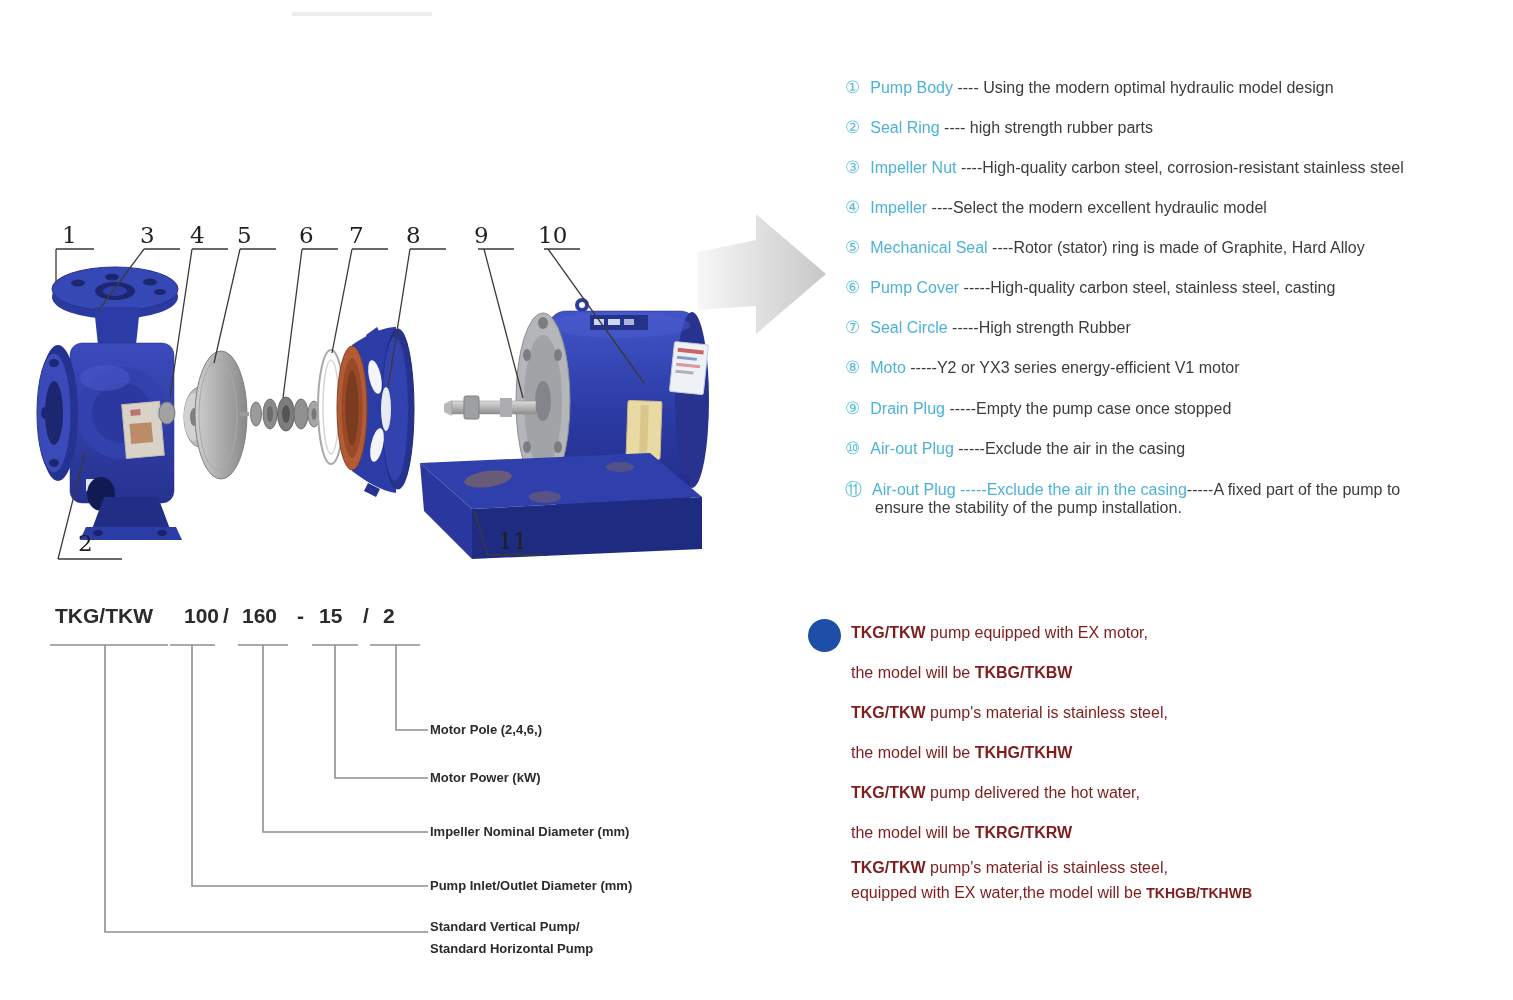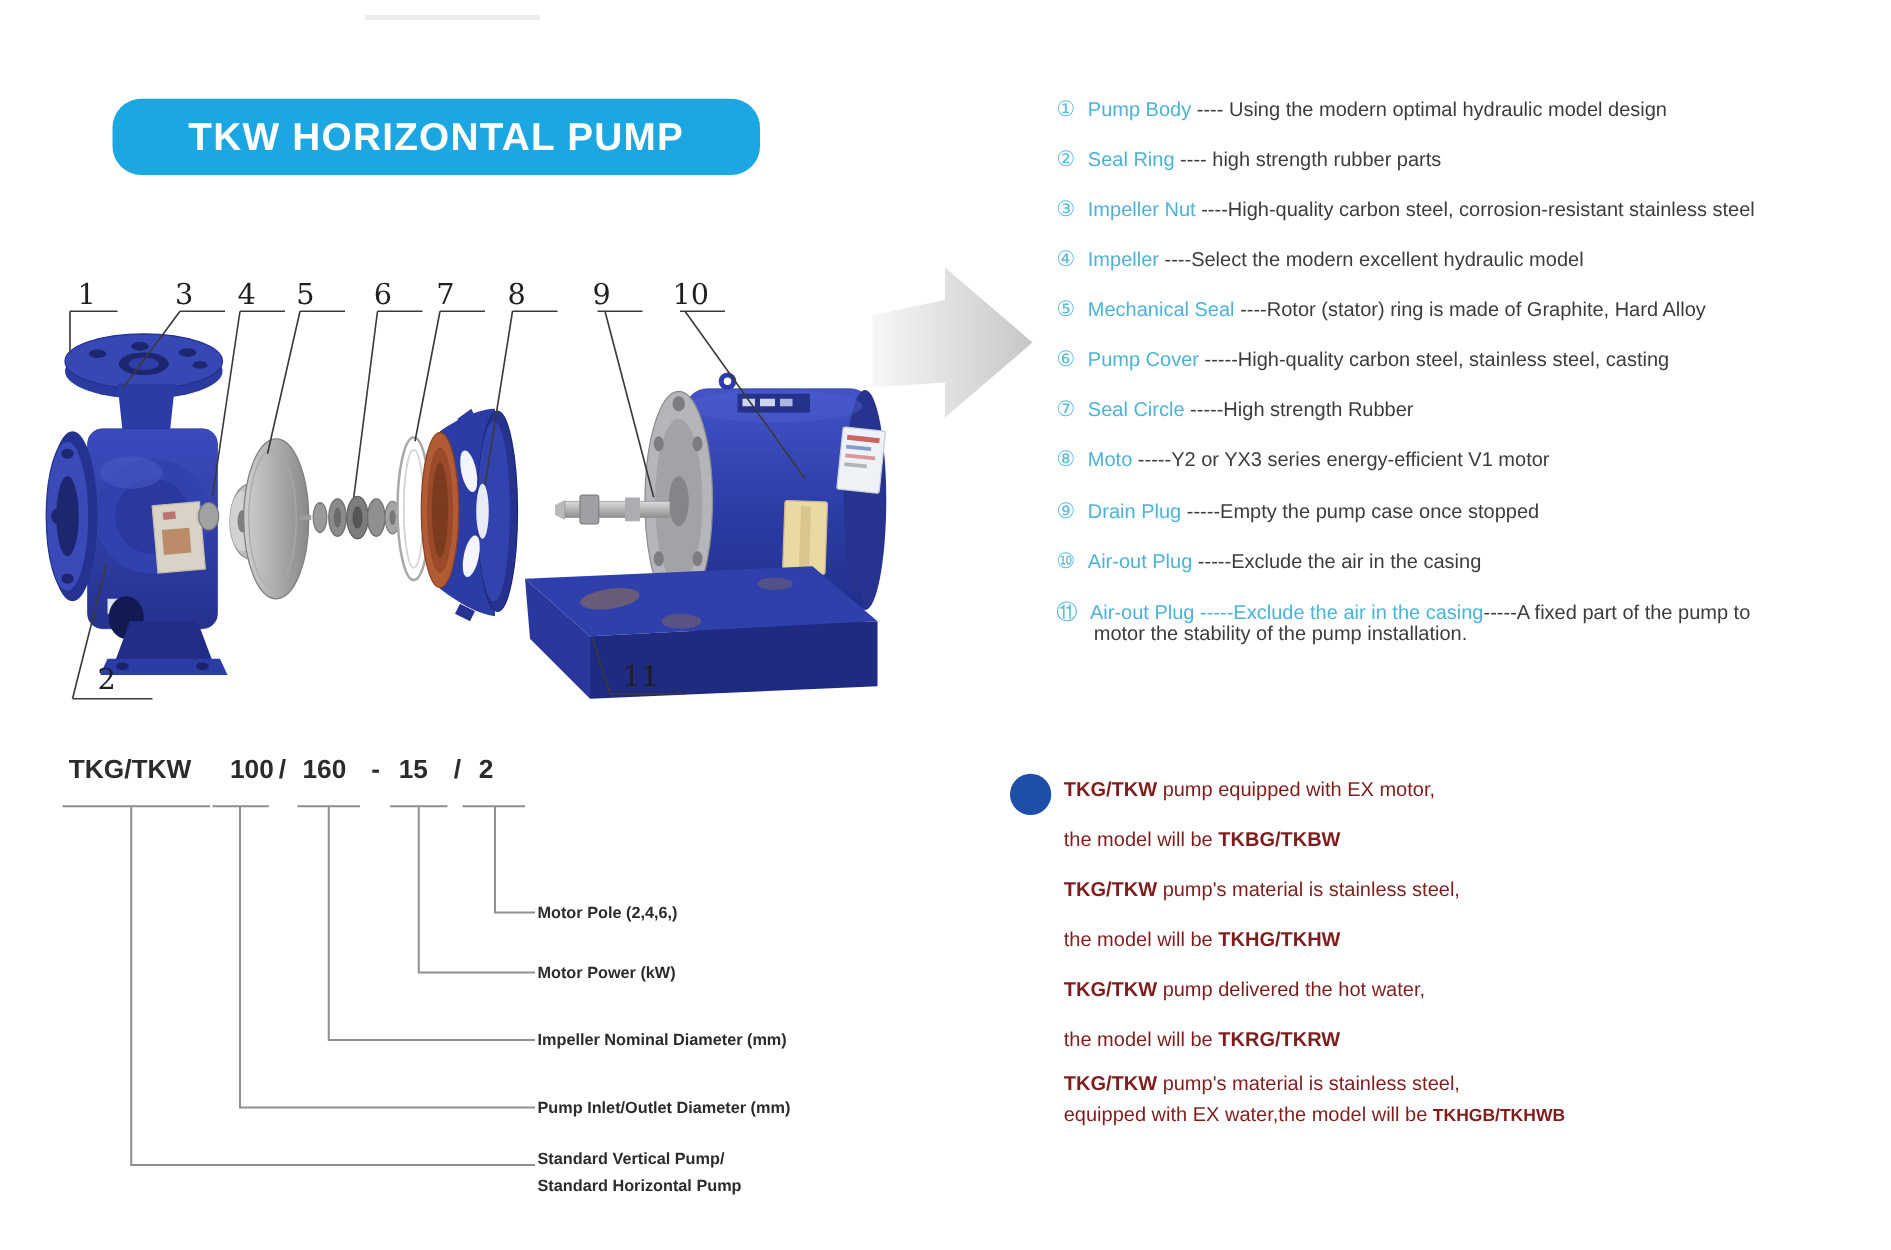--- a/index.html
+++ b/index.html
@@ -33,23 +33,20 @@
   svg{display:block;}
   .abs{position:absolute;}
 </style>
 </head>
 <body>
 
 <div class="page">
 
   <div class="artifact-strip"></div>
 
-  <div class="banner">
-    <span class="banner-text">TKW HORIZONTAL PUMP</span>
-  </div>
 
   <svg class="abs" style="left:0;top:195px;" width="766" height="400" viewBox="0 0 766 400">
     <defs>
       <linearGradient id="pumpGrad" x1="0" y1="0" x2="0" y2="1">
         <stop offset="0" stop-color="#3b4bbd"></stop>
           <stop offset="1" stop-color="#26328f"></stop>
       </linearGradient>
       <linearGradient id="discGrad" x1="0" y1="0" x2="1" y2="0">
         <stop offset="0" stop-color="#cfcfcf"></stop>
           <stop offset="1" stop-color="#898989"></stop>
@@ -233,21 +230,21 @@
     <div class="plist-row" style="top:117px;"><span class="pnum">②</span><span class="pname">Seal Ring</span><span class="pdesc"> ---- high strength rubber parts</span></div>
     <div class="plist-row" style="top:157px;"><span class="pnum">③</span><span class="pname">Impeller Nut</span><span class="pdesc"> ----High-quality carbon steel, corrosion-resistant stainless steel</span></div>
     <div class="plist-row" style="top:197px;"><span class="pnum">④</span><span class="pname">Impeller</span><span class="pdesc"> ----Select the modern excellent hydraulic model</span></div>
     <div class="plist-row" style="top:237px;"><span class="pnum">⑤</span><span class="pname">Mechanical Seal</span><span class="pdesc"> ----Rotor (stator) ring is made of Graphite, Hard Alloy</span></div>
     <div class="plist-row" style="top:277px;"><span class="pnum">⑥</span><span class="pname">Pump Cover</span><span class="pdesc"> -----High-quality carbon steel, stainless steel, casting</span></div>
     <div class="plist-row" style="top:317px;"><span class="pnum">⑦</span><span class="pname">Seal Circle</span><span class="pdesc"> -----High strength Rubber</span></div>
     <div class="plist-row" style="top:357px;"><span class="pnum">⑧</span><span class="pname">Moto</span><span class="pdesc"> -----Y2 or YX3 series energy-efficient V1 motor</span></div>
     <div class="plist-row" style="top:398px;"><span class="pnum">⑨</span><span class="pname">Drain Plug</span><span class="pdesc"> -----Empty the pump case once stopped</span></div>
     <div class="plist-row" style="top:438px;"><span class="pnum">⑩</span><span class="pname">Air-out Plug</span><span class="pdesc"> -----Exclude the air in the casing</span></div>
     <div class="plist-row" style="top:478px;"><span class="pnum">⑪</span><span class="pname">Air-out Plug</span><span class="pdesc-cyan"> -----Exclude the air in the casing</span><span class="pdesc">-----A fixed part of the pump to</span></div>
-    <div class="plist-row" style="top:499px;left:875px;"><span class="pdesc">motor the stability of the pump installation.</span></div>
+    <div class="plist-row" style="top:499px;left:875px;"><span class="pdesc">ensure the stability of the pump installation.</span></div>
   </div>
 
   <div>
     <span class="mseg" style="left:55px;">TKG/TKW</span>
     <span class="mseg" style="left:184px;">100</span>
     <span class="mseg" style="left:223px;">/</span>
     <span class="mseg" style="left:242px;">160</span>
     <span class="mseg" style="left:297px;">-</span>
     <span class="mseg" style="left:319px;">15</span>
     <span class="mseg" style="left:363px;">/</span>

